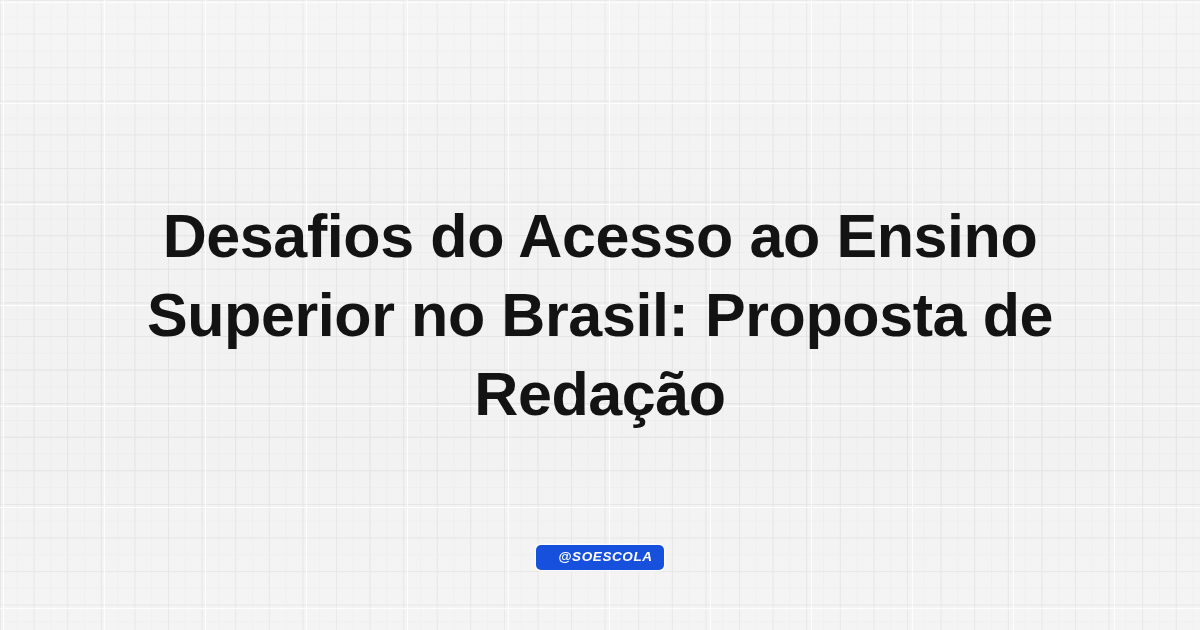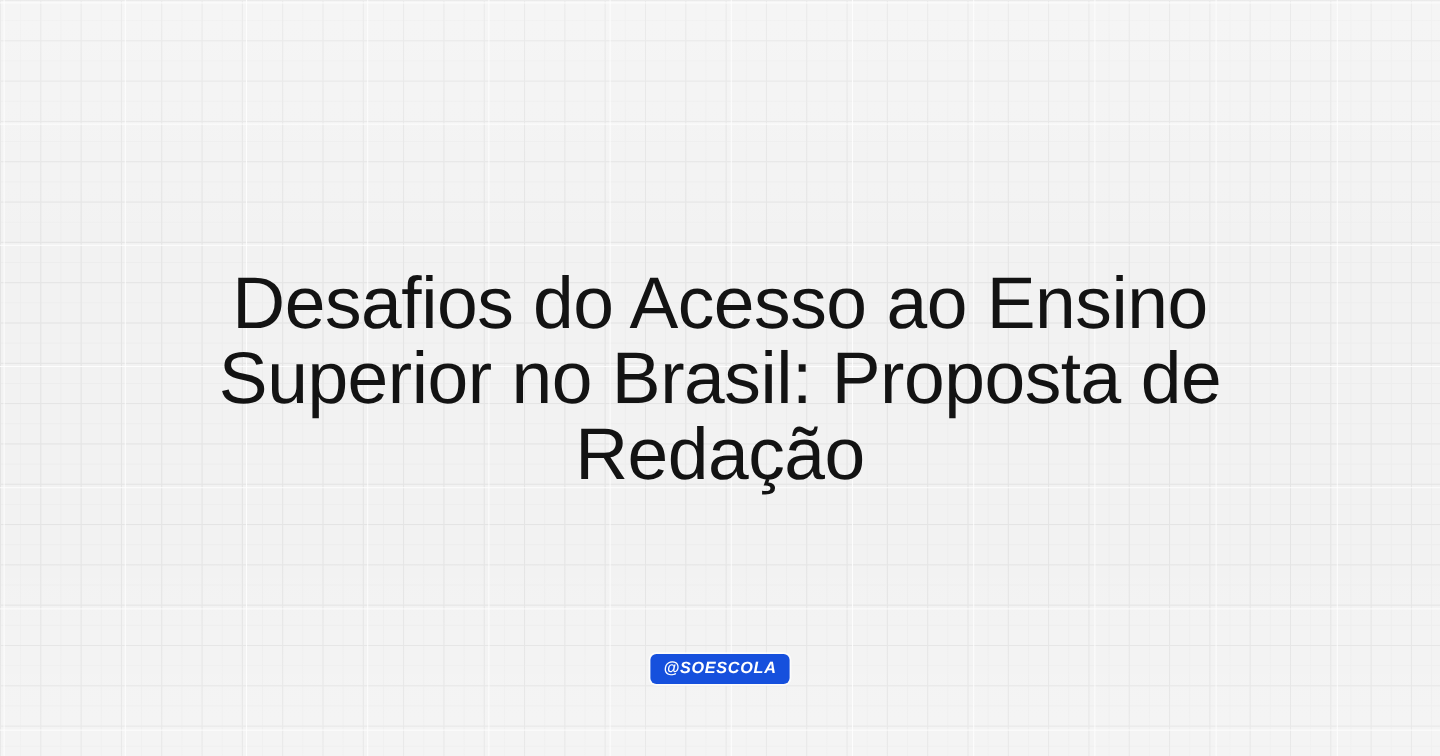--- a/index.html
+++ b/index.html
@@ -70,23 +70,23 @@
     align-items: center;
     justify-content: center;
   }
 
   .title {
     width: 930px;
     margin: 0;
     padding: 0;
     text-align: center;
     font-family: "Liberation Sans", sans-serif;
-    font-weight: normal;
+    font-weight: bold;
     font-size: 61px;
-    line-height: 63px;
+    line-height: 79px;
     letter-spacing: -0.4px;
     color: #131313;
     word-wrap: break-word;
   }
 
   .badge-wrap {
     position: absolute;
     left: 0;
     right: 0;
     top: 545px;
@@ -97,21 +97,21 @@
   .badge {
     display: inline-block;
     background-color: #1650dd;
     color: #ffffff;
     font-family: "Liberation Sans", sans-serif;
     font-style: italic;
     font-weight: bold;
     font-size: 13.5px;
     line-height: 14px;
     letter-spacing: 0.6px;
-    padding: 5px 11px 6px 11px;
+    padding: 5px 11px 6px 22px;
     border-radius: 5px;
     white-space: nowrap;
     box-shadow: 0 0 0 1.5px rgba(255,255,255,0.75);
   }
 </style>
 </head>
 <body>
 
 <div class="card">
 

